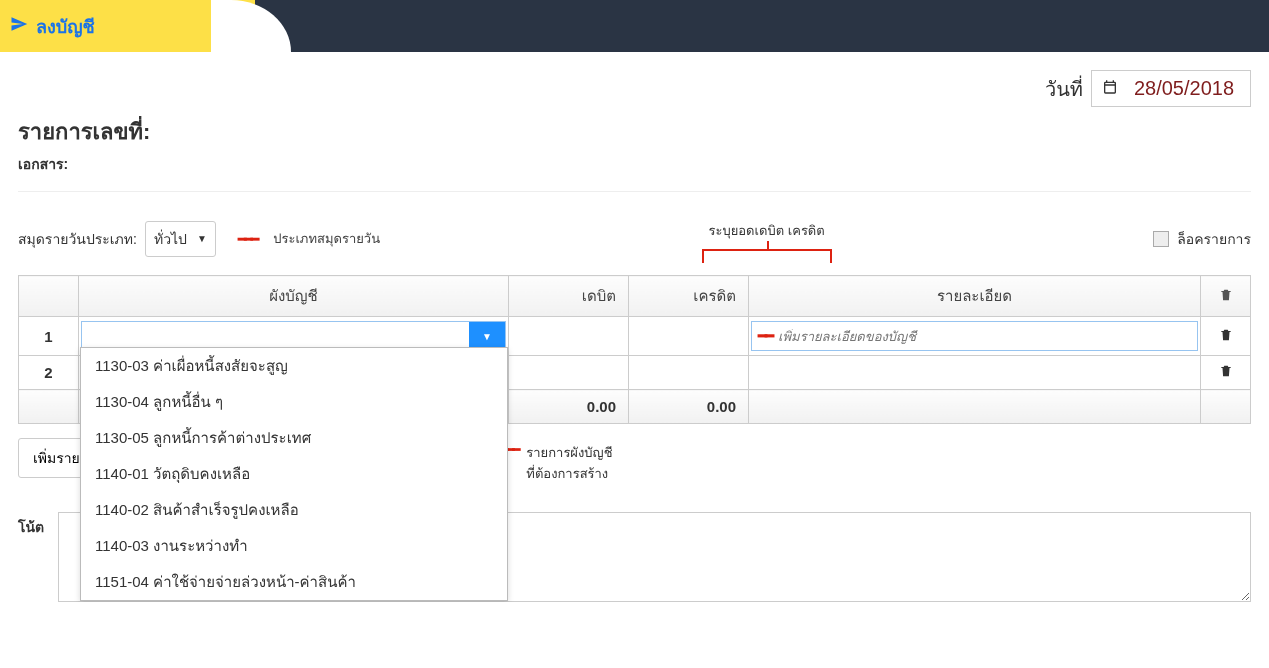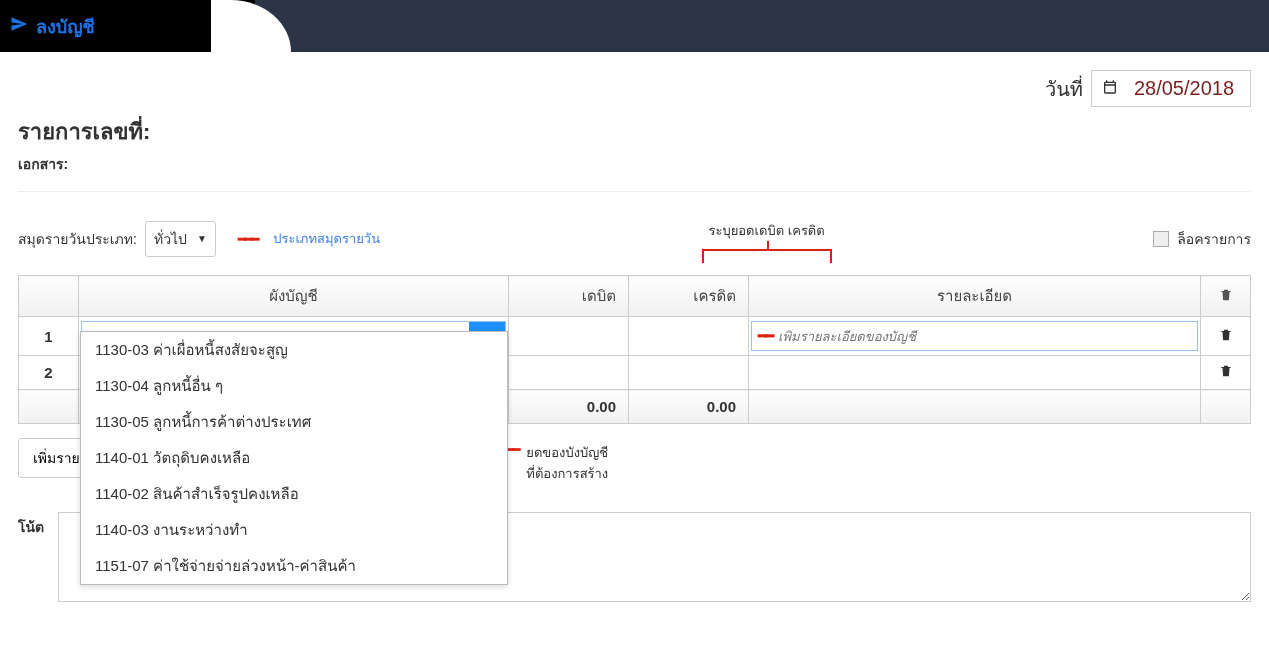--- a/index.html
+++ b/index.html
@@ -5,21 +5,21 @@
   * { box-sizing: border-box; margin: 0; padding: 0; }
   body { font-family: Tahoma, Arial, sans-serif; font-size: 14px; color: #333; background: #fff; }
   
   .topbar {
     display: flex;
     align-items: stretch;
     height: 52px;
     background: #2a3444;
   }
   .topbar-left {
-    background: #000000;
+    background: #fde047;
     display: flex;
     align-items: center;
     padding: 0 18px 0 10px;
     height: 100%;
     position: relative;
     min-width: 255px;
   }
   .topbar-left::after {
     content: "";
     position: absolute;
@@ -70,21 +70,21 @@
   .toolbar-left { display: flex; align-items: center; gap: 8px; }
   .select-box {
     border: 1px solid #ccc;
     padding: 6px 8px;
     display: flex; align-items: center; gap: 10px;
     border-radius: 3px;
     background: #fff;
   }
   .select-box .caret { font-size: 10px; }
   .annot-line { color: #d21; font-weight: bold; margin: 0 8px 0 14px; letter-spacing:-2px;}
-  .annot-text { color: #3b82f6; font-size: 13px; }
+  .annot-text { color: #404040; font-size: 13px; }
   .toolbar-center { flex:1; display:flex; flex-direction:column; align-items:center; position:relative; }
   .bracket-label { color:#333; font-size:13px; margin-bottom:2px;}
   .bracket {
     width: 130px; height: 14px;
     border: 2px solid #d21;
     border-bottom: none;
     position: relative; top: 6px;
   }
   .bracket::before {
     content:""; position:absolute; left:50%; top:-10px; height:10px; width:2px; background:#d21;
@@ -127,21 +127,21 @@
   }
   .detail-input {
     display:flex; align-items:center; border:1px solid #97c4f0; height:30px; margin:-4px; padding:0 6px; gap:6px;
   }
   .detail-input input { flex:1; border:none; outline:none; font-size:13px; font-style:italic; color:#666; }
   tr.totals td { background: linear-gradient(#fdfdfd,#f1f1f1); font-weight:600; }
   .trash { cursor:pointer; }
 
   .dropdown {
     position: absolute;
-    left: 1px; top: 14px;
+    left: 1px; top: 30px;
     width: 428px;
     background: #fff;
     border:1px solid #bbb;
     box-shadow: 0 2px 6px rgba(0,0,0,.15);
     z-index: 50;
     text-align: left;
   }
   .dropdown .dd-scroll { max-height: 252px; overflow-y:scroll; }
   .dropdown-item {
     padding: 6px 14px; font-size:15px; cursor:pointer;
@@ -245,21 +245,21 @@
             </div>
           </div>
           <div class="dropdown">
             <div class="dd-scroll">
               <div class="dropdown-item">1130-03 ค่าเผื่อหนี้สงสัยจะสูญ</div>
               <div class="dropdown-item">1130-04 ลูกหนี้อื่น ๆ</div>
               <div class="dropdown-item">1130-05 ลูกหนี้การค้าต่างประเทศ</div>
               <div class="dropdown-item">1140-01 วัตถุดิบคงเหลือ</div>
               <div class="dropdown-item">1140-02 สินค้าสำเร็จรูปคงเหลือ</div>
               <div class="dropdown-item">1140-03 งานระหว่างทำ</div>
-              <div class="dropdown-item">1151-07 ค่าใช้จ่ายจ่ายล่วงหน้า-ค่าสินค้า</div>
+              <div class="dropdown-item">1151-04 ค่าใช้จ่ายจ่ายล่วงหน้า-ค่าสินค้า</div>
 
             </div>
           </div>
         </td>
         <td class="col-deb"></td>
         <td class="col-cre"></td>
         <td class="col-det">
           <div class="detail-input">
             <span class="annot-line" style="margin:0;">━━</span>
             <input type="text" placeholder="เพิ่มรายละเอียดของบัญชี" style="">
@@ -288,21 +288,21 @@
         <td class="col-del"></td>
       </tr>
     </tbody>
   </table>
 
   <div class="below">
     <button class="add-btn">เพิ่มราย</button>
     <div class="below-annot" style="margin-left:380px;">
       <span class="annot-line" style="letter-spacing:-2px;margin:0;">━━━</span>
       <div>
-        <div>ยดของบังบัญชี</div>
+        <div>รายการผังบัญชี</div>
         <div>ที่ต้องการสร้าง</div>
       </div>
     </div>
   </div>
 
   <div class="note-row">
     <div class="note-label">โน้ต</div>
     <div class="note-area-wrap">
       <textarea class="note-area" style=""></textarea>
     </div>

